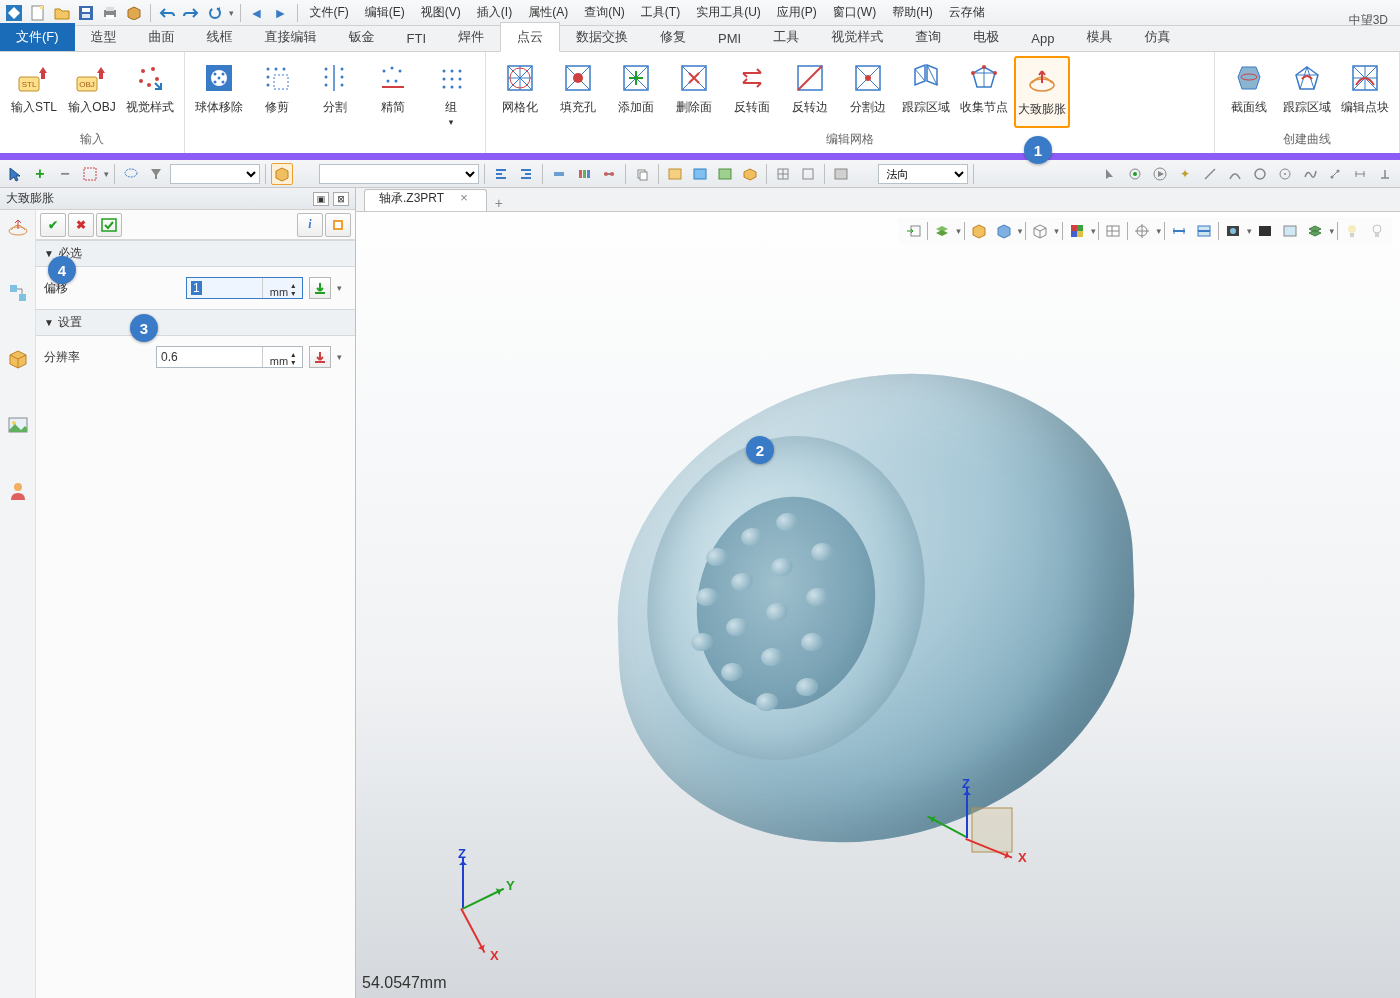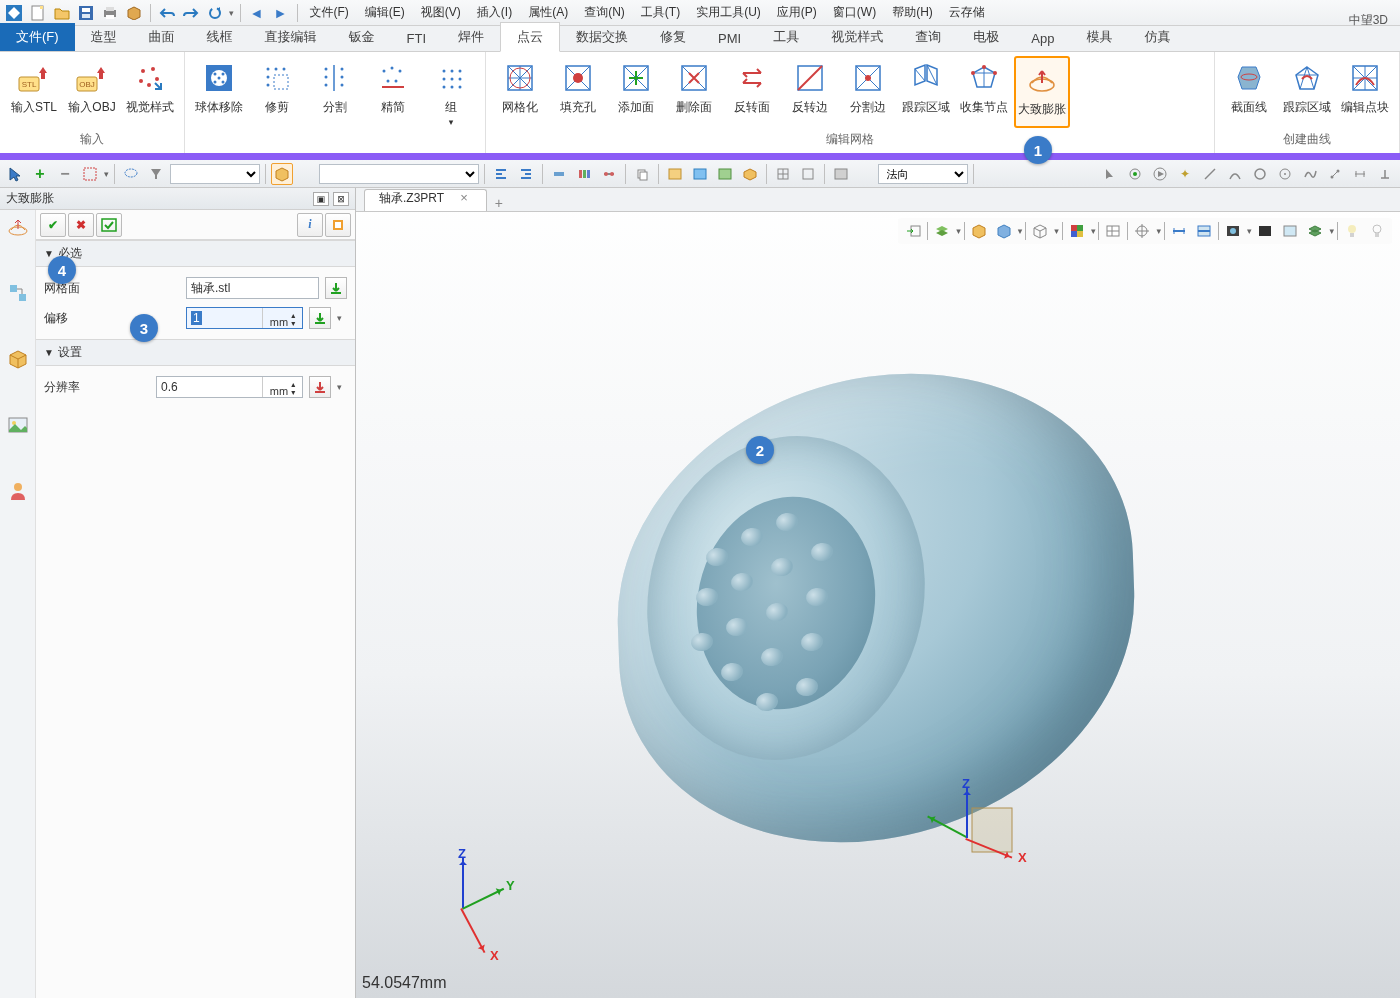--- a/index.html
+++ b/index.html
@@ -739,33 +739,20 @@
                 </svg>
               </div>
           </div>
         </div>
         <div class="section-header">
             <span style="font-size:10px;">▼</span>
             <span>必选</span>
           </div>
         <div class="section-body">
           <div class="form-row">
-            <div class="flabel">网格面</div>
-            <div style="width:50px;"></div>
-            <div class="finput">
-                <span>轴承.stl</span>
-              </div>
-            <div class="post-btn">
-                <svg width="14" height="14">
-                  <path d="M7 2 L7 10 M7 10 L4 7 M7 10 L10 7" stroke="#20a020" stroke-width="2" fill="none"></path>
-                  <rect x="2" y="11" width="10" height="2" fill="#20a020"></rect>
-                </svg>
-              </div>
-          </div>
-          <div class="form-row">
             <div class="flabel">偏移</div>
             <div style="width:50px;"></div>
             <div class="finput active" style="position:relative;">
               <span style="background:#3a7bc8;color:#fff;padding:0 2px;">1</span>
               <div class="unit-spin" style="position:absolute;right:0;top:0;bottom:0;"><span>mm</span>&nbsp;<span style="font-size:8px;line-height:8px;">▴<br>▾</span></div>
             </div>
             <div class="post-btn">
                 <svg width="14" height="14">
                   <path d="M7 2 L7 10 M7 10 L4 7 M7 10 L10 7" stroke="#20a020" stroke-width="2" fill="none"></path>
                   <rect x="2" y="11" width="10" height="2" fill="#20a020"></rect>

